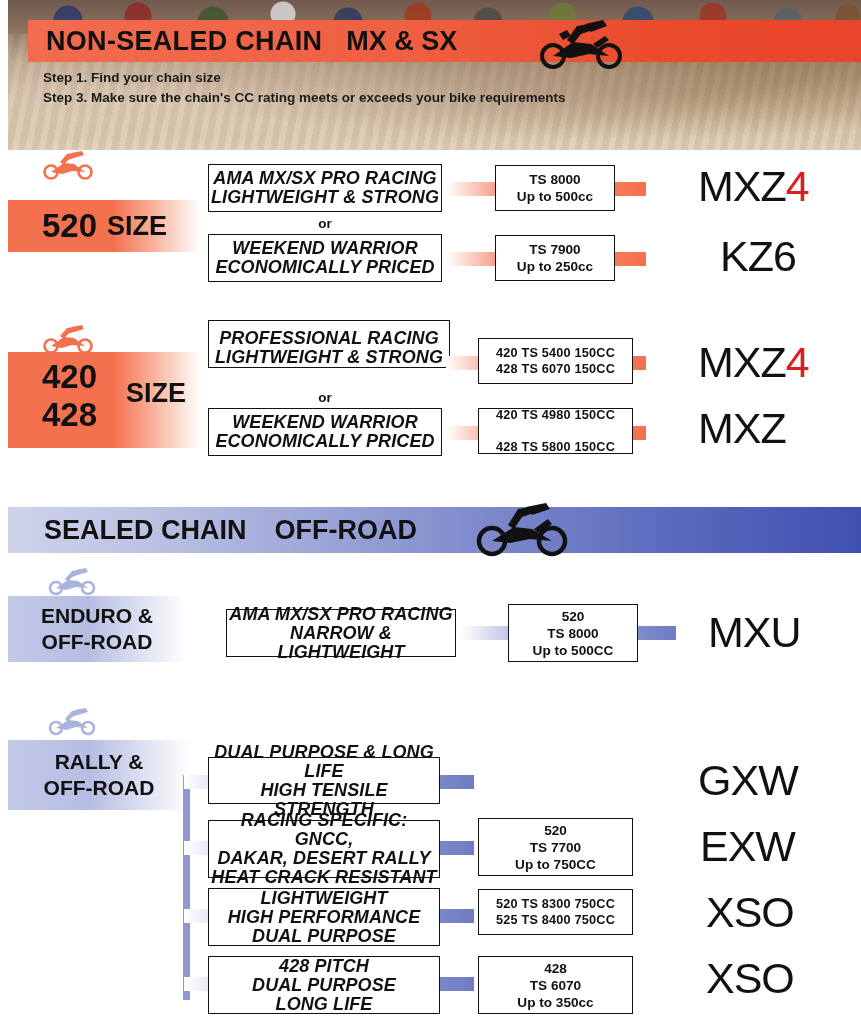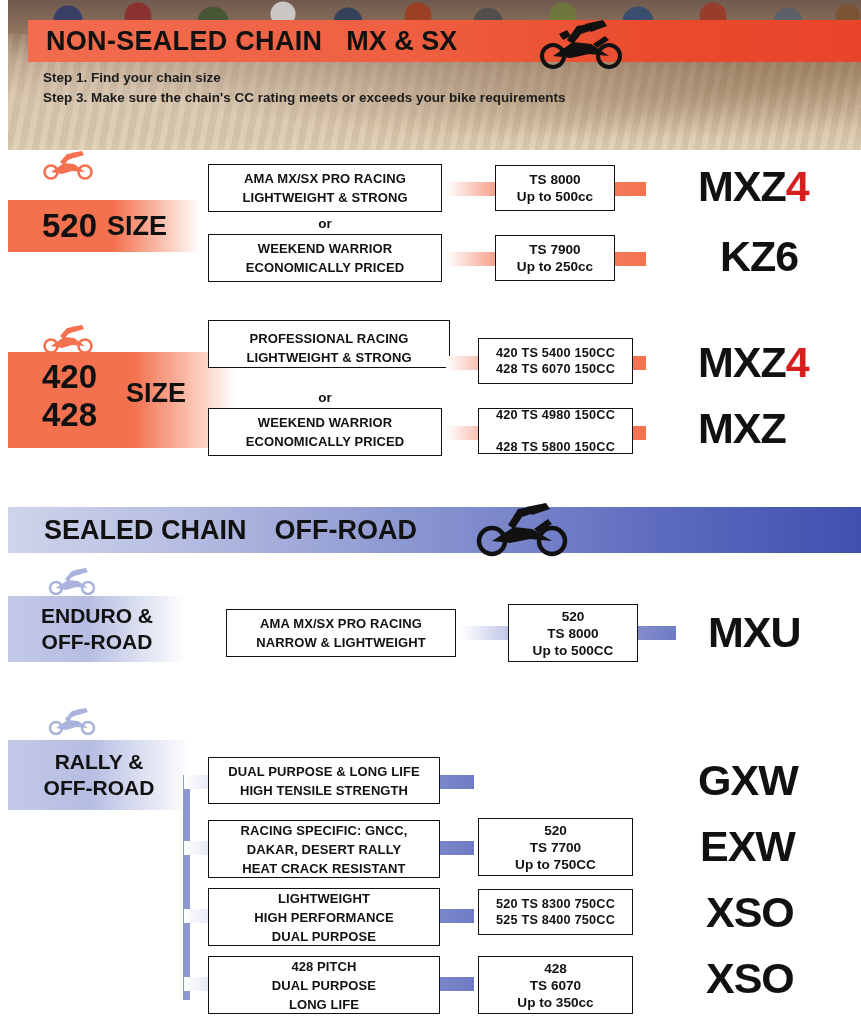--- a/index.html
+++ b/index.html
@@ -65,21 +65,21 @@
     font-size:13.5px;font-weight:bold;color:#1b1b1b;line-height:20px;
   }
 
   
   .box{
     position:absolute;border:1.6px solid #111;background:#fff;
     display:flex;flex-direction:column;align-items:center;justify-content:center;
     text-align:center;font-weight:bold;color:#111;box-sizing:border-box;
   }
   .box .ln{display:block;line-height:19px;}
-  .desc{font-size:13px;letter-spacing:.1px;}
+  .desc{font-size:18px;letter-spacing:.1px;font-style:italic;}
   .spec{font-size:13.6px;}
   .spec .ln{line-height:17px;}
   .spec-mono{font-size:12.7px;}
   .spec-mono .ln{line-height:16px;letter-spacing:.2px;}
 
   .orword{
     position:absolute;font-size:13.5px;font-weight:bold;color:#111;text-align:center;
   }
 
   
@@ -99,21 +99,21 @@
   .dblsizetag .n2{position:absolute;left:34px;top:44px;font-size:33px;font-weight:bold;}
   .dblsizetag .lbl{position:absolute;left:118px;top:26px;font-size:27px;font-weight:bold;}
 
   
   .arrow{position:absolute;height:14px;}
   .arrow-o2{background:linear-gradient(90deg,#ffffff 0%,#f6a089 25%,#f4714f 100%);}
   .arrow-b2{background:linear-gradient(90deg,#ffffff 0%,#b9c0e4 25%,#6f7cc4 100%);}
 
   
   .result{
-    position:absolute;font-size:43px;font-weight:bold;color:#111;letter-spacing:-1px;
+    position:absolute;font-size:43px;font-weight:normal;color:#111;letter-spacing:-1px;
     white-space:nowrap;
   }
   .result .red{color:#d81f1f;}
 
   
   .sealbar{
     position:absolute;left:0;top:507px;width:861px;height:46px;
     background:linear-gradient(90deg,#cfd4ea 0%,#b9c0e2 18%,#8e99d2 45%,#5a68bd 78%,#3f4fae 100%);
     display:flex;align-items:center;
   }
@@ -207,21 +207,21 @@
   <svg class="moto-or" style="left:32px;top:322px;" viewBox="0 0 56 32">
     <g fill="#f4714f">
       <circle cx="11" cy="24" r="6.5" fill="none" stroke="#f4714f" stroke-width="2.6"></circle>
       <circle cx="45" cy="24" r="6.5" fill="none" stroke="#f4714f" stroke-width="2.6"></circle>
       <path d="M11 24 L24 15 L34 16 L45 24 L32 23 L22 26 Z"></path>
       <path d="M20 14 L27 6 L34 5 L36 9 L28 12 L24 17 Z"></path>
       <path d="M31 5 L42 3 L44 7 L34 10 Z"></path>
     </g>
   </svg>
 
-  <div class="dblsizetag" style="top:352px;width:192px;padding-left:36px;">
+  <div class="dblsizetag" style="top:352px;width:192px;">
     <span class="n1">420</span>
     <span class="n2">428</span>
     <span class="lbl">SIZE</span>
   </div>
 
   <div class="box desc" style="left:200px;top:320px;width:242px;height:48px;justify-content:flex-end;">
     <span class="ln">PROFESSIONAL RACING</span>
     <span class="ln">LIGHTWEIGHT &amp; STRONG</span>
   </div>
   <div class="orword" style="left:200px;top:390px;width:234px;">or</div>

